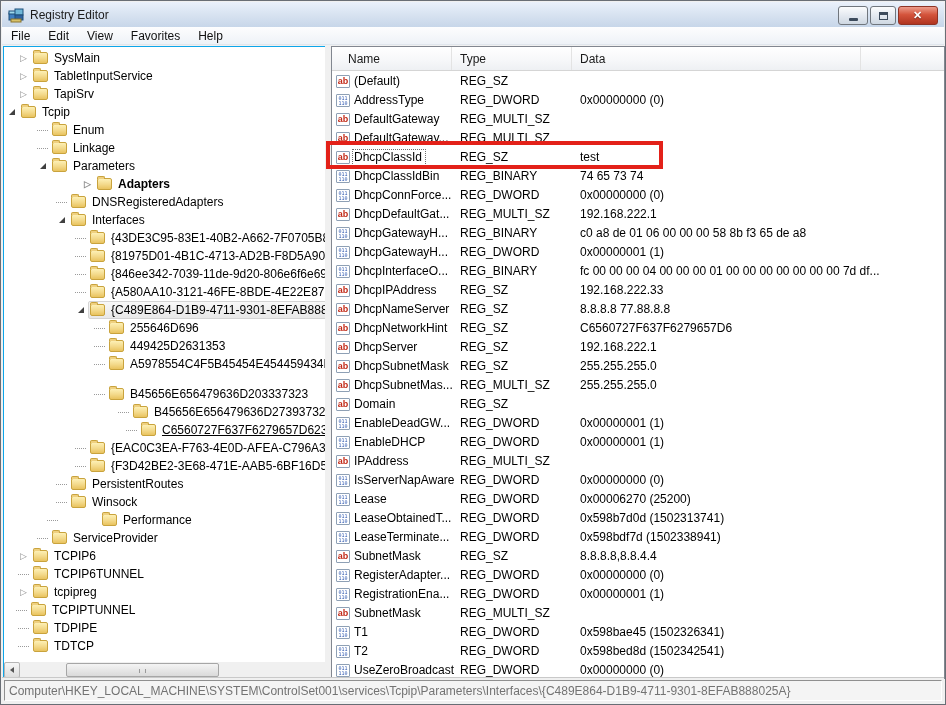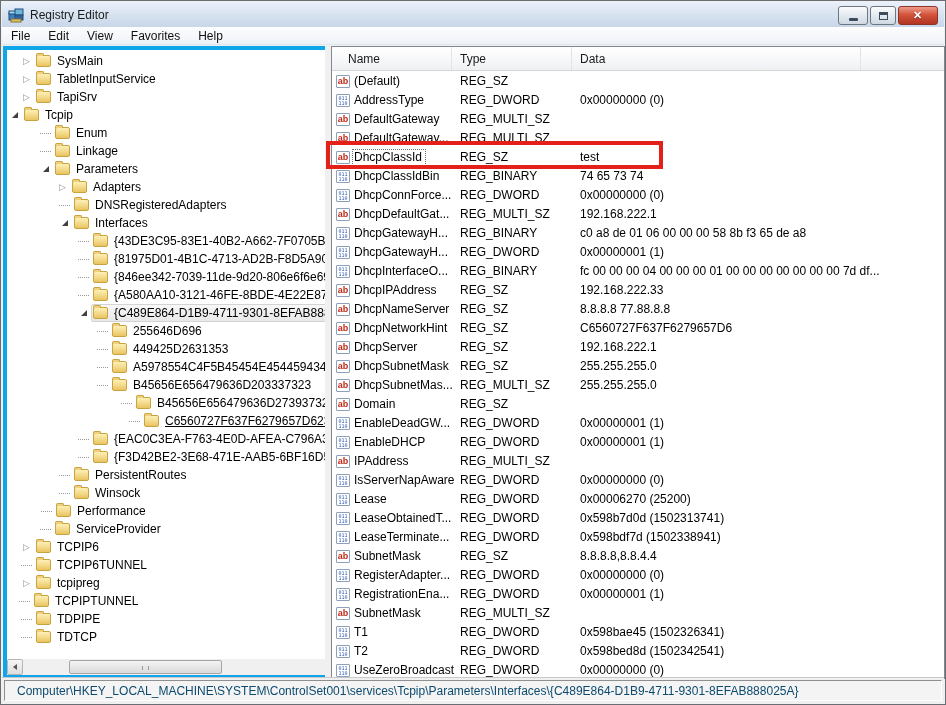--- a/index.html
+++ b/index.html
@@ -20,21 +20,21 @@
   .glyph-max{width:9px;height:8px;border:1px solid #3d4b5c;border-top:3px solid #3d4b5c;box-sizing:border-box}
   .glyph-close{width:10px;height:12px;position:relative}
   .glyph-close::before{content:"\2715";position:absolute;left:0;top:-1px;color:#fff;font-size:11px;font-weight:bold;text-shadow:0 1px 1px #6f2012}
 
   
   .menubar{position:absolute;left:1px;top:26px;right:1px;height:18px;background:linear-gradient(#fdfdfe,#eef2f7);
     border-bottom:1px solid #e0e6ed;display:flex;align-items:center;font-size:12px;box-sizing:border-box}
   .menu-item{padding:1px 9px;color:#111}
 
   
-  .left-panel{position:absolute;left:2px;top:45px;width:343px;height:633px;border:4px solid #0ea5e9;background:#fff;box-sizing:border-box}
+  .left-panel{position:absolute;left:2px;top:45px;width:343px;height:633px;border:1px solid #0ea5e9;background:#fff;box-sizing:border-box}
   .tree{position:absolute;left:0;top:0;right:17px;bottom:16px;overflow:hidden;padding-top:2px}
   .tree-row{height:18px;display:flex;align-items:center;white-space:nowrap;font-size:12px;color:#000}
   .exp{width:15px;flex:0 0 15px;display:flex;align-items:center;justify-content:center}
   .exp.closed::before{content:"\25B7";font-size:9px;color:#8f8f8f;line-height:9px}
   .exp.open::before{content:"";width:0;height:0;border-left:6px solid transparent;border-bottom:6px solid #404040}
   .exp.none::before{content:"";width:11px;border-top:1px dotted #9a9a9a}
   .node{display:flex;align-items:center;padding:1px 3px 1px 1px;border:1px solid transparent;border-radius:2px}
   .node.selected{background:linear-gradient(#f8f8f8,#e8e8e8);border-color:#d4d4d4}
   .folder{width:15px;height:12px;flex:0 0 15px;background:linear-gradient(#fdf0b5,#f3d98a 55%,#e9c35f);
     border:1px solid #c9a33d;border-radius:2px;position:relative;margin-right:5px;box-sizing:border-box}
@@ -85,21 +85,21 @@
   .lname.focused{border:1px dotted #6e6e6e;left:20px;top:1px;padding:0 3px 1px 1px}
   .ltype{position:absolute;left:128px;top:2px}
   .ldata{position:absolute;left:248px;top:2px}
 
   
   .annotation{position:absolute;left:326px;top:141px;width:337px;height:28px;border:4px solid #e32119;box-sizing:border-box;z-index:50;pointer-events:none}
 
   
   .statusbar{position:absolute;left:1px;right:1px;bottom:1px;height:26px;background:#f0f0f0;border-top:1px solid #c9c9c9;box-sizing:border-box;padding:2px}
   .status-field{height:100%;box-sizing:border-box;border:1px solid;border-color:#8f8f8f #fff #fff #8f8f8f;background:#f4f4f4;
-    display:flex;align-items:center;padding-left:12px;font-size:12px;color:#0c4a6e;white-space:nowrap;overflow:hidden}
+    display:flex;align-items:center;padding-left:4px;font-size:12px;color:#737373;white-space:nowrap;overflow:hidden}
 </style>
 </head>
 <body>
 
 <div class="window">
 
   <div class="titlebar">
     <svg class="app-icon" viewBox="0 0 16 16">
       <rect x="1" y="6" width="8" height="7" fill="#3f7fc1" stroke="#1d4e7a" stroke-width="1"></rect>
       <rect x="1" y="4" width="8" height="3" fill="#9fd9ec" stroke="#1d4e7a" stroke-width="1"></rect>
@@ -173,21 +173,21 @@
             <div class="tlabel">Linkage</div>
           </div>
         </div>
         <div class="tree-row" style="padding-left: 31px;">
           <div class="exp open"></div>
           <div class="node">
             <div class="folder"></div>
             <div class="tlabel">Parameters</div>
           </div>
         </div>
-        <div class="tree-row" style="padding-left: 48px;">
+        <div class="tree-row" style="padding-left: 76px; font-weight: bold;">
           <div class="exp closed"></div>
           <div class="node">
             <div class="folder"></div>
             <div class="tlabel">Adapters</div>
           </div>
         </div>
         <div class="tree-row" style="padding-left: 50px;">
           <div class="exp none"></div>
           <div class="node">
             <div class="folder"></div>
@@ -250,21 +250,21 @@
             <div class="tlabel">449425D2631353</div>
           </div>
         </div>
         <div class="tree-row" style="padding-left: 88px;">
           <div class="exp none"></div>
           <div class="node">
             <div class="folder"></div>
             <div class="tlabel">A5978554C4F5B45454E454459434F5</div>
           </div>
         </div>
-        <div class="tree-row" style="padding-left: 88px;">
+        <div class="tree-row" style="padding-left: 88px; margin-top: 12px;">
           <div class="exp none"></div>
           <div class="node">
             <div class="folder"></div>
             <div class="tlabel">B45656E656479636D203337323</div>
           </div>
         </div>
         <div class="tree-row" style="padding-left: 112px;">
           <div class="exp none"></div>
           <div class="node">
             <div class="folder"></div>
@@ -299,21 +299,21 @@
             <div class="tlabel">PersistentRoutes</div>
           </div>
         </div>
         <div class="tree-row" style="padding-left: 50px;">
           <div class="exp none"></div>
           <div class="node">
             <div class="folder"></div>
             <div class="tlabel">Winsock</div>
           </div>
         </div>
-        <div class="tree-row" style="padding-left: 32px;">
+        <div class="tree-row" style="padding-left: 41px; gap: 40px;">
           <div class="exp none"></div>
           <div class="node">
             <div class="folder"></div>
             <div class="tlabel">Performance</div>
           </div>
         </div>
         <div class="tree-row" style="padding-left: 31px;">
           <div class="exp none"></div>
           <div class="node">
             <div class="folder"></div>

